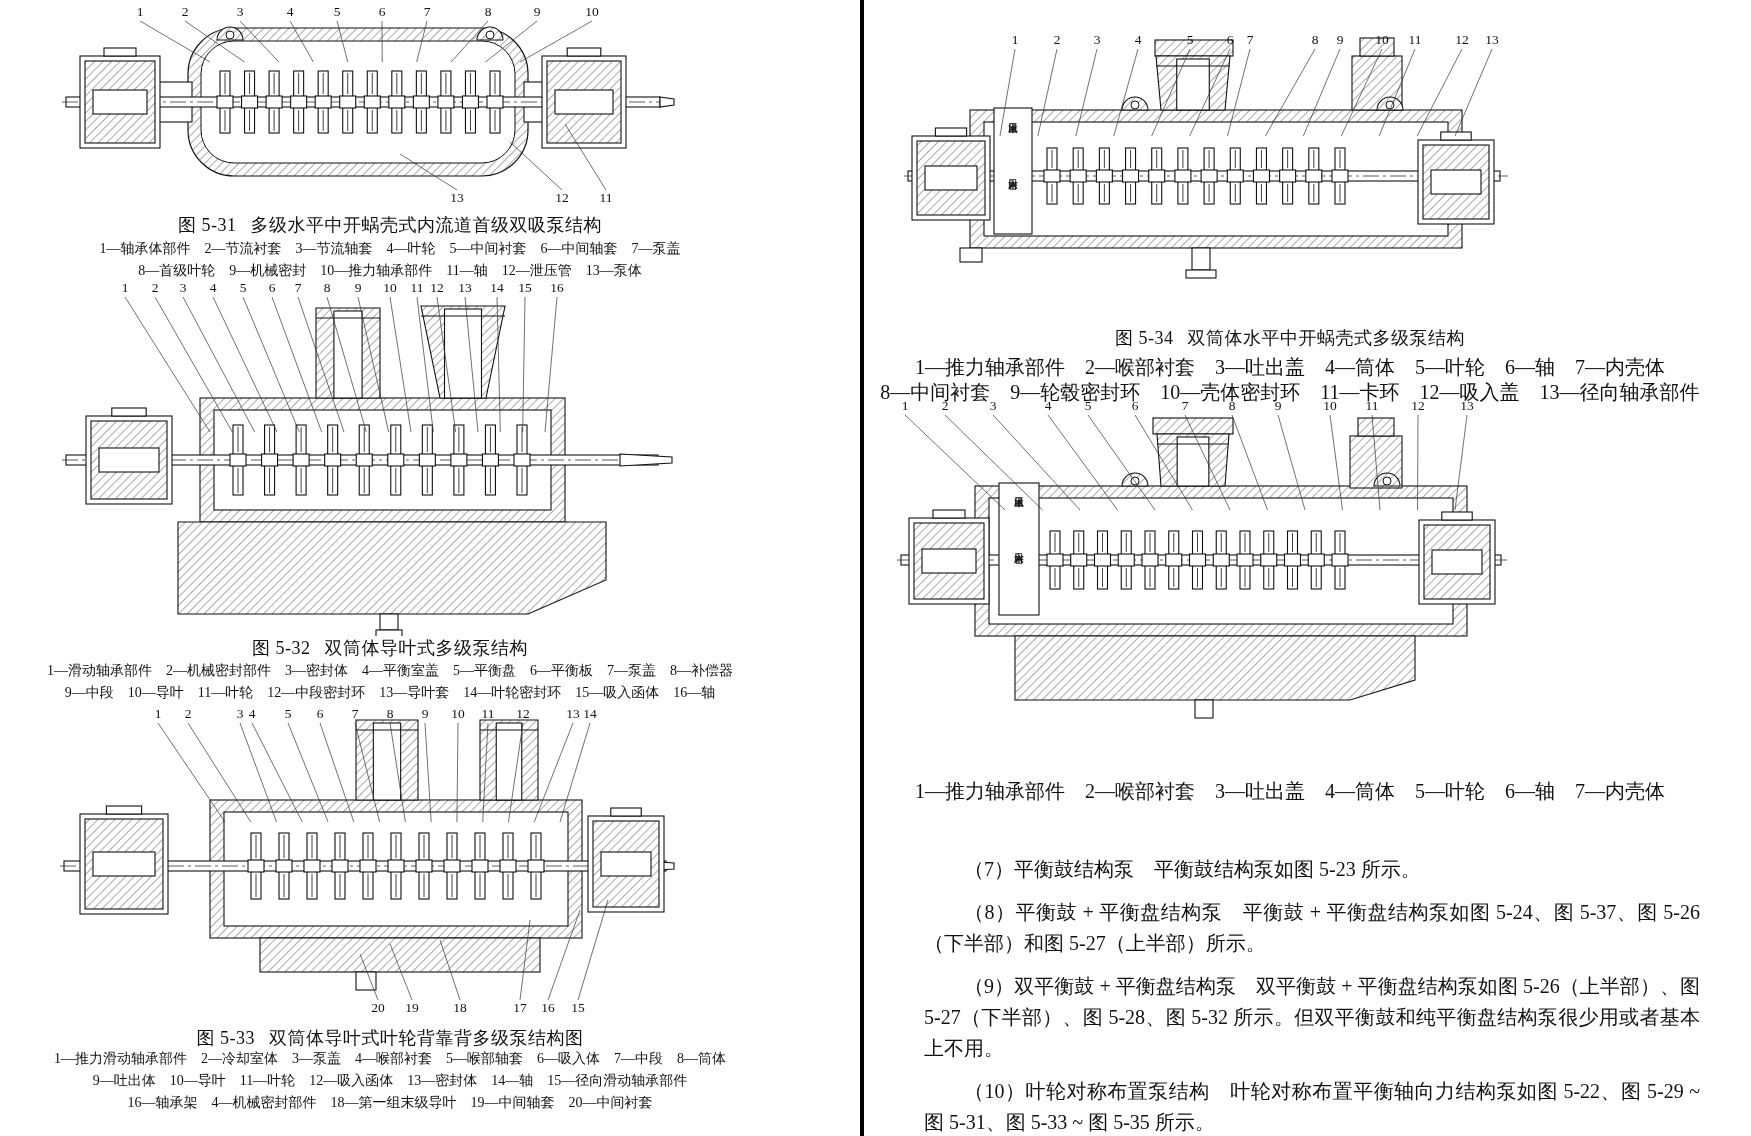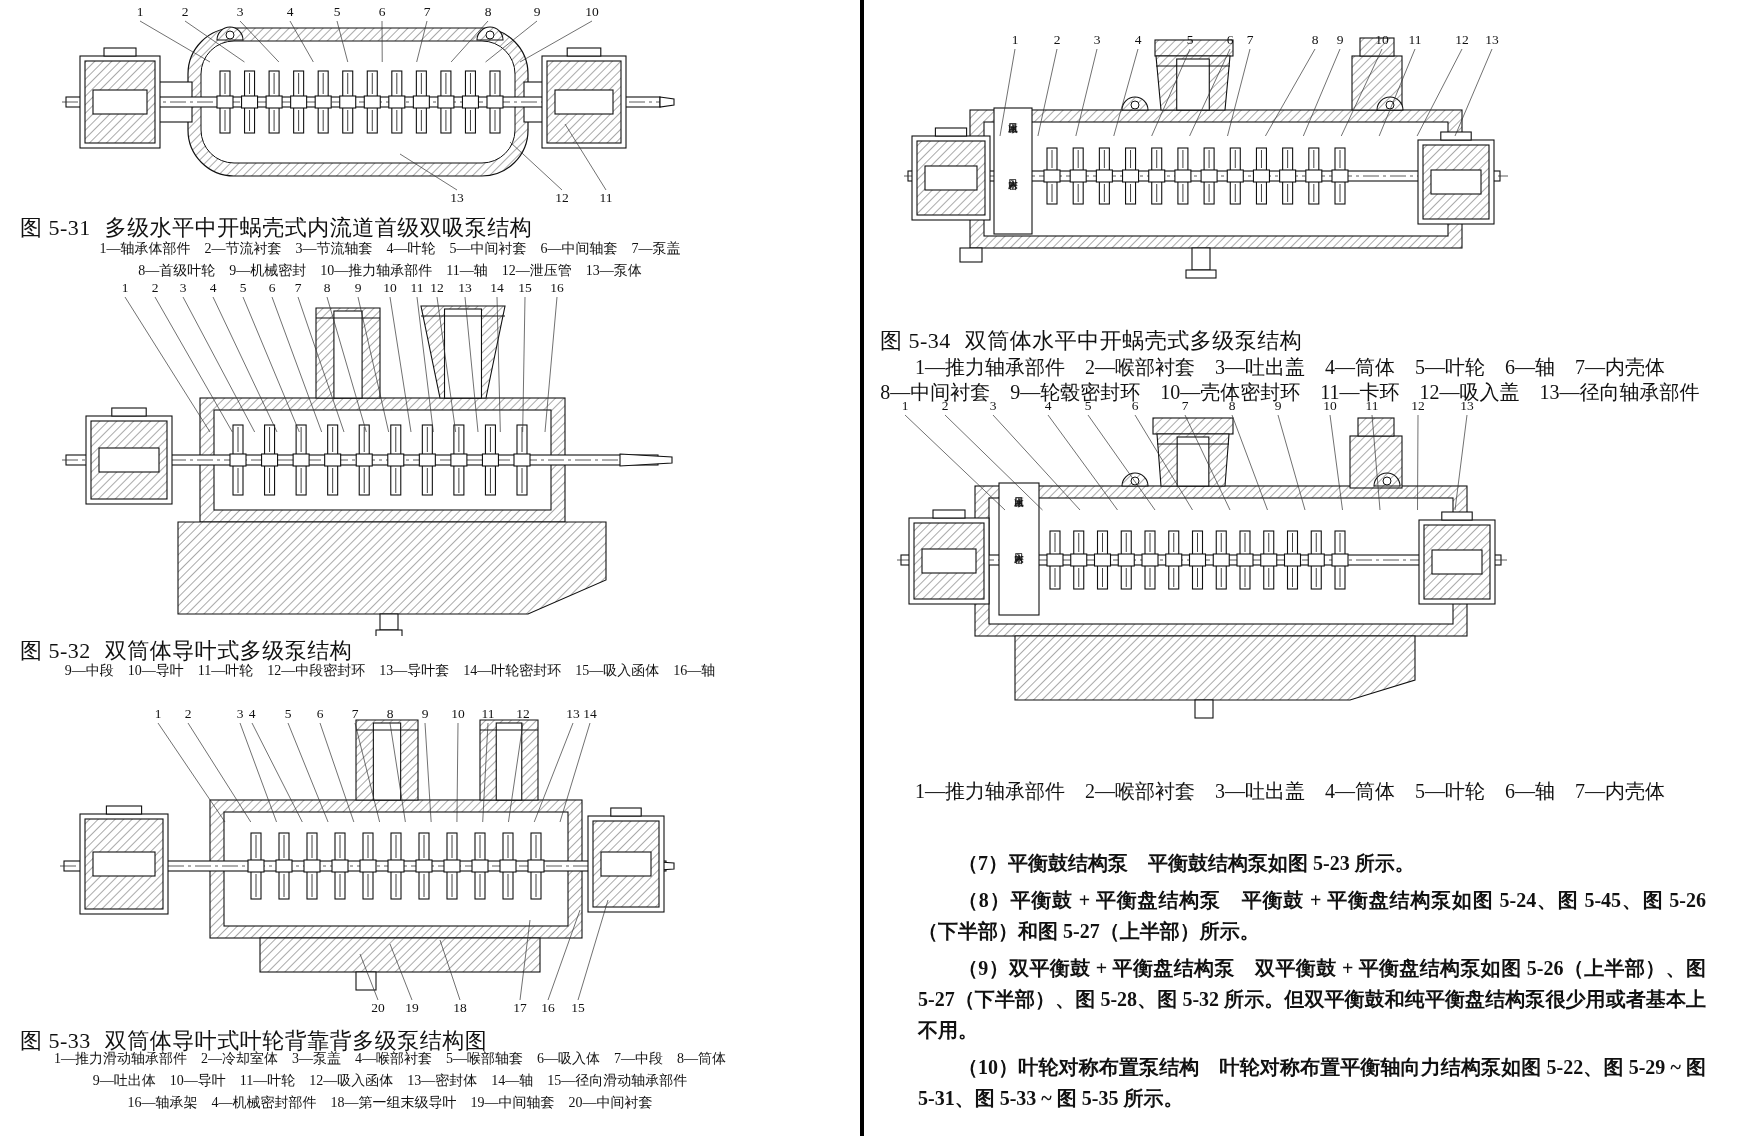--- a/index.html
+++ b/index.html
@@ -4,29 +4,29 @@
 <style>
   html,body{margin:0;padding:0;background:#ffffff;}
   .page{position:relative;width:1751px;height:1136px;background:#fff;overflow:hidden;
         font-family:"Liberation Serif","DejaVu Serif",serif;color:#111;}
   .fig{position:absolute;}
   #fig0{left:60px;top:2px;width:620px;height:210px;}
   #fig1{left:60px;top:282px;width:620px;height:354px;}
   #fig2{left:60px;top:704px;width:620px;height:322px;}
   #fig3{left:900px;top:18px;width:610px;height:300px;}
   #fig4{left:895px;top:388px;width:620px;height:358px;}
-  .cap{position:absolute;font-size:22px;white-space:nowrap;letter-spacing:.5px;}
+  .cap{position:absolute;font-size:18px;text-align:center;white-space:nowrap;letter-spacing:.5px;}
   .cap .lbl{margin-right:14px;}
   .capL{left:20px;width:740px;}
   .capR{left:880px;width:820px;}
   .parts{position:absolute;font-size:14px;line-height:22px;text-align:center;}
   .parts.capR{font-size:20px;line-height:25px;}
   .divider{position:absolute;left:860px;top:0;width:4px;height:1136px;background:#000;}
   .paras{position:absolute;left:912px;top:842px;width:800px;font-size:20px;line-height:31px;text-align:justify;}
-  .paras p{margin:6px;text-indent:2em;font-weight:bold;}
+  .paras p{margin:12px;text-indent:2em;}
 </style>
 </head>
 <body>
 
 <div class="page">
 
   <div id="fig0" class="fig"><svg width="620" height="210" viewBox="0 0 620 210">
         <defs>
           <pattern id="h0" width="6" height="6" patternUnits="userSpaceOnUse" patternTransform="rotate(45)">
             <rect width="6" height="6" fill="#fff"></rect>
@@ -230,20 +230,21 @@
         <text x="437" y="10" text-anchor="middle" font-size="13.5" fill="#111">14</text>
         <line x1="465" y1="15" x2="462.6666666666667" y2="150" stroke="#333" stroke-width="0.7"></line>
         <text x="465" y="10" text-anchor="middle" font-size="13.5" fill="#111">15</text>
         <line x1="497" y1="15" x2="485" y2="150" stroke="#333" stroke-width="0.7"></line>
         <text x="497" y="10" text-anchor="middle" font-size="13.5" fill="#111">16</text>
       </svg></div>
   <div class="cap capL" style="top:636px">
     <span class="lbl">图 5-32</span><span>双筒体导叶式多级泵结构</span>
   </div>
   <div class="parts capL" style="top:660px">
+    <div>1—滑动轴承部件　2—机械密封部件　3—密封体　4—平衡室盖　5—平衡盘　6—平衡板　7—泵盖　8—补偿器</div>
     <div>9—中段　10—导叶　11—叶轮　12—中段密封环　13—导叶套　14—叶轮密封环　15—吸入函体　16—轴</div>
   </div>
 
   <div id="fig2" class="fig"><svg width="620" height="322" viewBox="0 0 620 322">
         <defs>
           <pattern id="h2" width="6" height="6" patternUnits="userSpaceOnUse" patternTransform="rotate(45)">
             <rect width="6" height="6" fill="#fff"></rect>
             <line x1="0" y1="0" x2="0" y2="6" stroke="#555" stroke-width="1"></line>
           </pattern>
         </defs>
@@ -594,18 +595,18 @@
         <text x="523" y="22" text-anchor="middle" font-size="13.5" fill="#111">12</text>
         <line x1="572" y1="27" x2="560" y2="122" stroke="#333" stroke-width="0.7"></line>
         <text x="572" y="22" text-anchor="middle" font-size="13.5" fill="#111">13</text>
       </svg></div>
   <div class="parts capR" style="top:779px">
     <div>1—推力轴承部件　2—喉部衬套　3—吐出盖　4—筒体　5—叶轮　6—轴　7—内壳体</div>
   </div>
 
   <div class="paras">
     <p>（7）平衡鼓结构泵　平衡鼓结构泵如图 5-23 所示。</p>
-    <p>（8）平衡鼓 + 平衡盘结构泵　平衡鼓 + 平衡盘结构泵如图 5-24、图 5-45、图 5-26（下半部）和图 5-27（上半部）所示。</p>
+    <p>（8）平衡鼓 + 平衡盘结构泵　平衡鼓 + 平衡盘结构泵如图 5-24、图 5-37、图 5-26（下半部）和图 5-27（上半部）所示。</p>
     <p>（9）双平衡鼓 + 平衡盘结构泵　双平衡鼓 + 平衡盘结构泵如图 5-26（上半部）、图 5-27（下半部）、图 5-28、图 5-32 所示。但双平衡鼓和纯平衡盘结构泵很少用或者基本上不用。</p>
     <p>（10）叶轮对称布置泵结构　叶轮对称布置平衡轴向力结构泵如图 5-22、图 5-29 ~ 图 5-31、图 5-33 ~ 图 5-35 所示。</p>
   </div>
 
 </div>
 
 </body></html>

